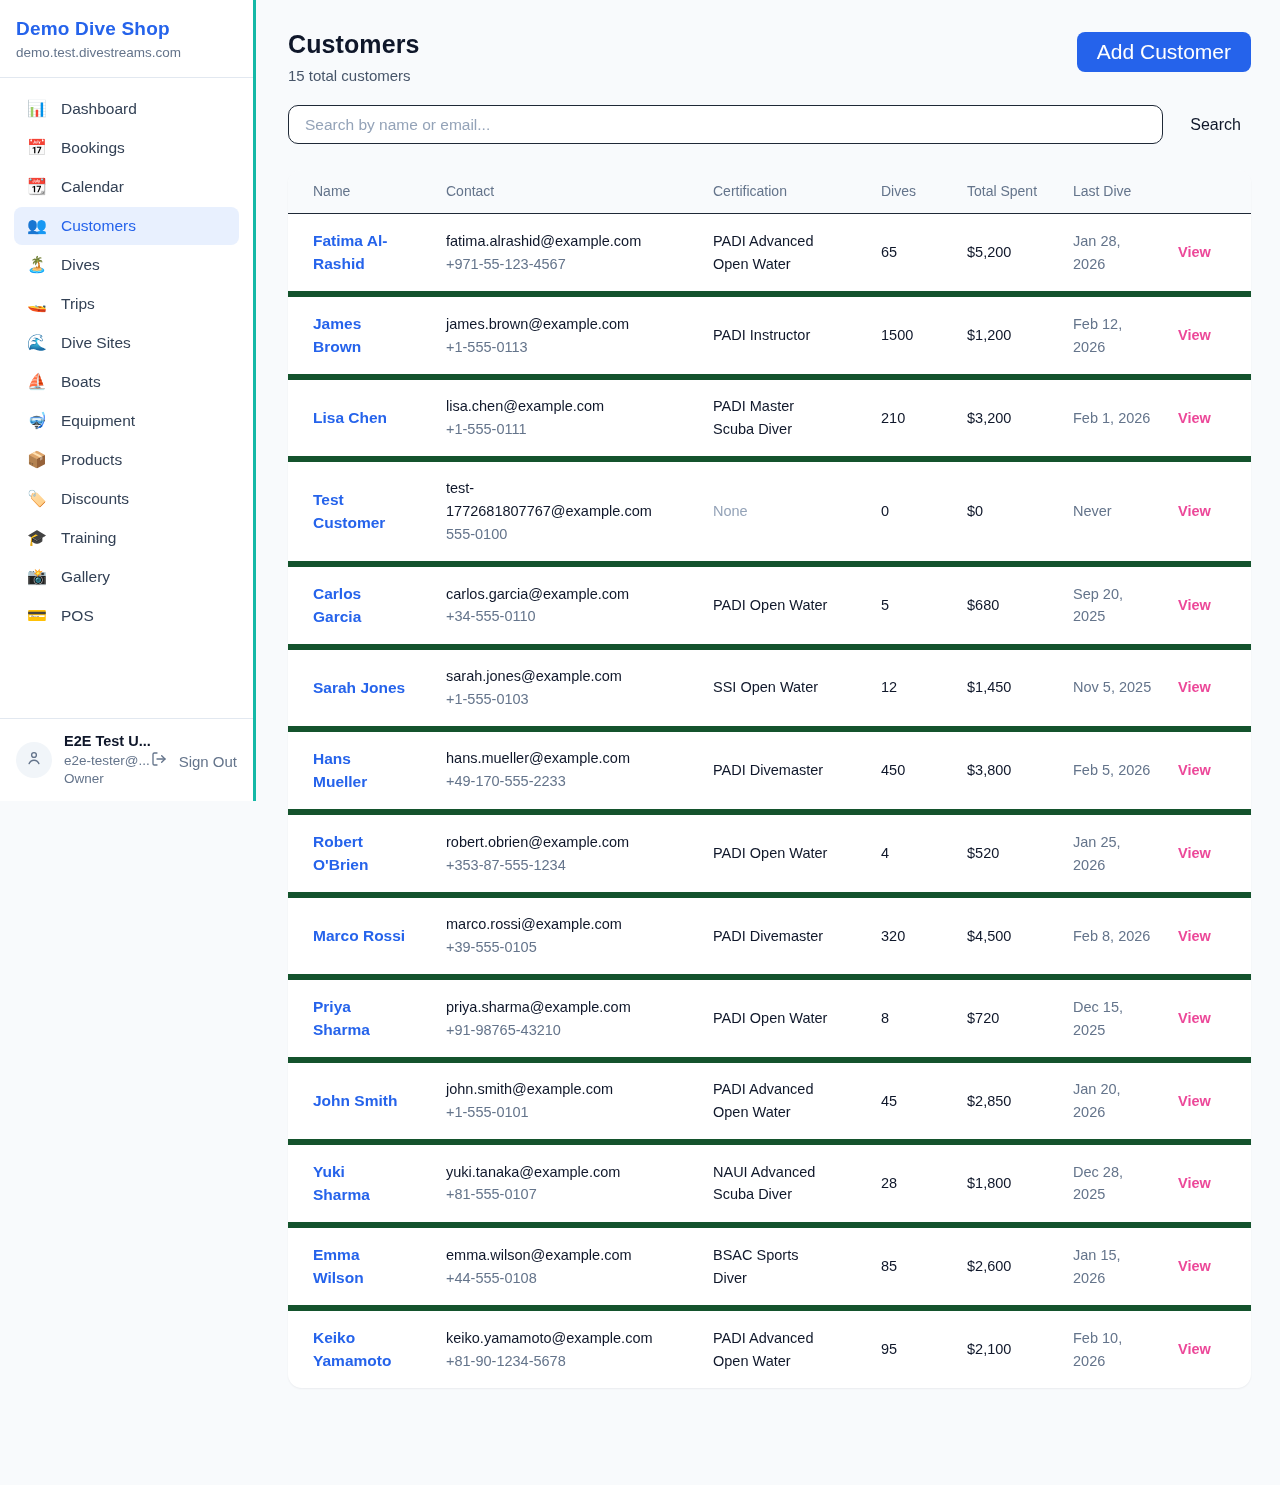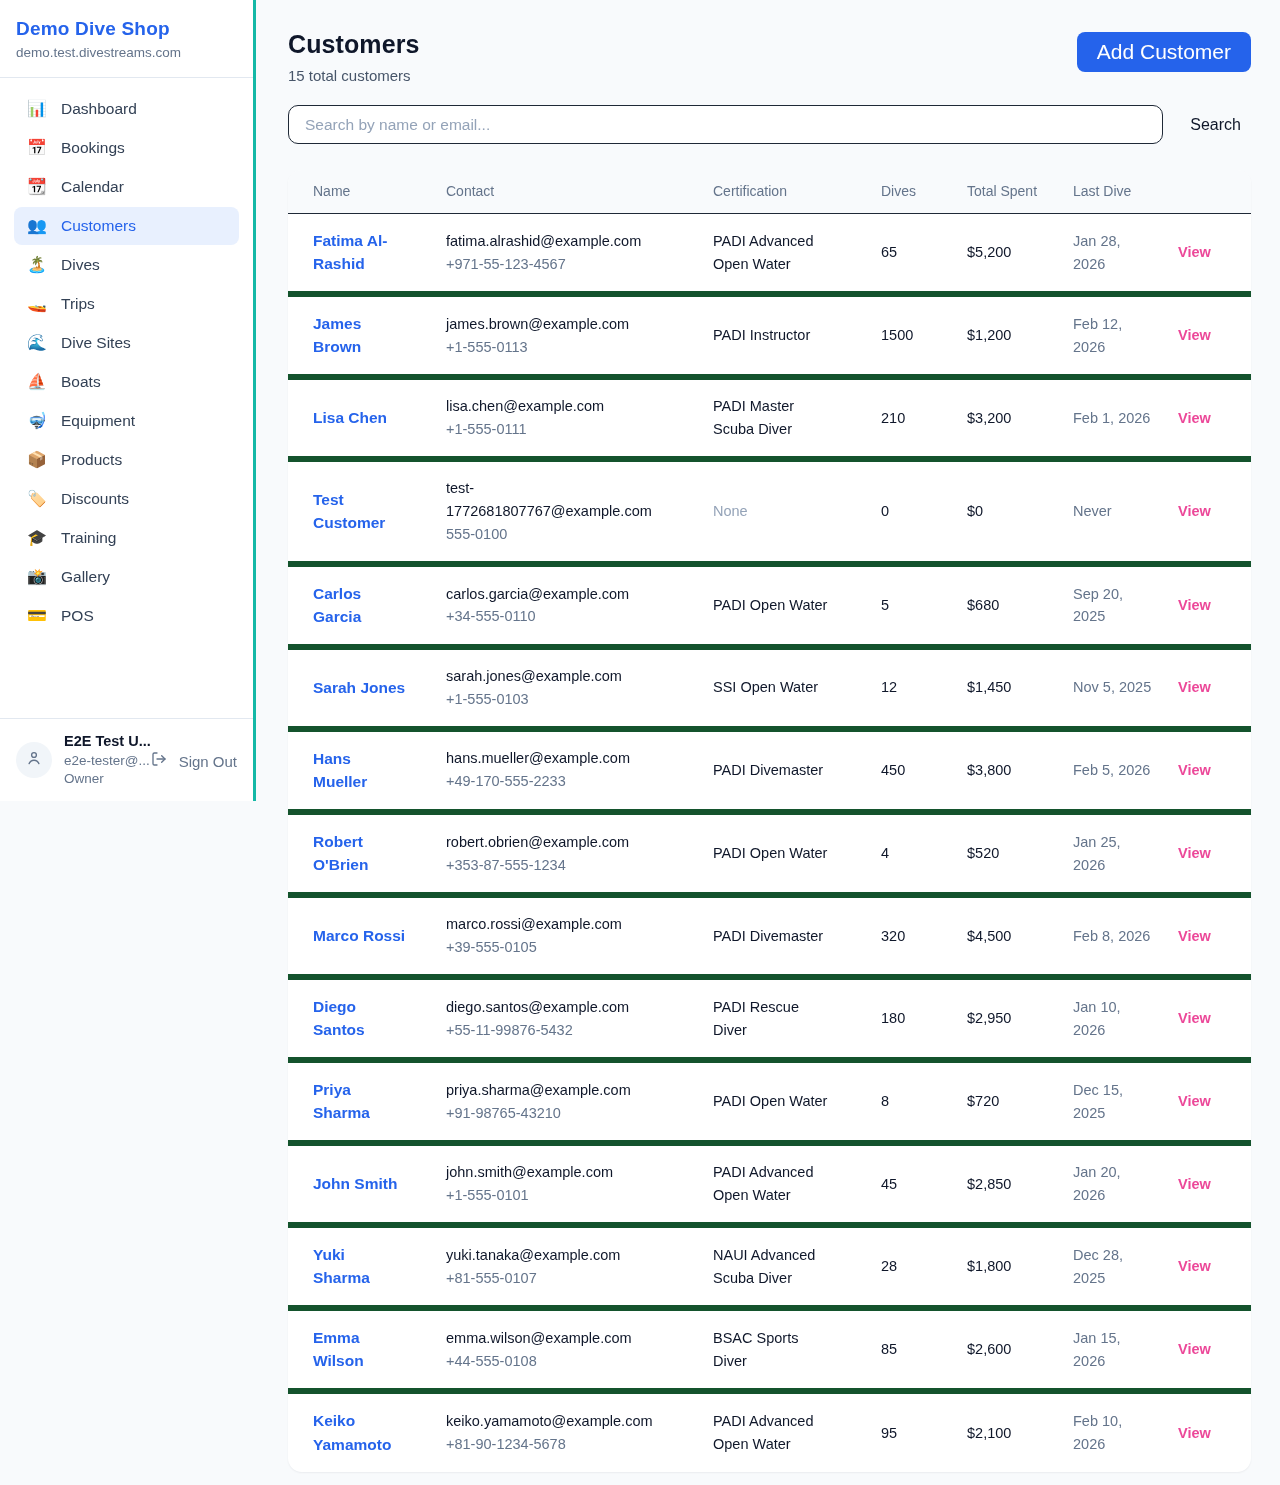--- a/index.html
+++ b/index.html
@@ -383,38 +383,20 @@
     </td>
     <td class="c-dives">320</td>
     <td class="c-spent">$4,500</td>
     <td class="c-last">Feb 8, 2026</td>
     <td>
       <a class="view-link">View</a>
     </td>
   </tr>
             <tr>
     <td>
-      <a class="name-link">Diego Santos</a>
-    </td>
-    <td>
-      <div class="email">diego.santos@example.com</div>
-      <div class="phone">+55-11-99876-5432</div>
-    </td>
-    <td>
-      <span class="cert-text">PADI Rescue Diver</span>
-    </td>
-    <td class="c-dives">180</td>
-    <td class="c-spent">$2,950</td>
-    <td class="c-last">Jan 10, 2026</td>
-    <td>
-      <a class="view-link">View</a>
-    </td>
-  </tr>
-            <tr>
-    <td>
       <a class="name-link">Priya Sharma</a>
     </td>
     <td>
       <div class="email">priya.sharma@example.com</div>
       <div class="phone">+91-98765-43210</div>
     </td>
     <td>
       <span class="cert-text">PADI Open Water</span>
     </td>
     <td class="c-dives">8</td>

